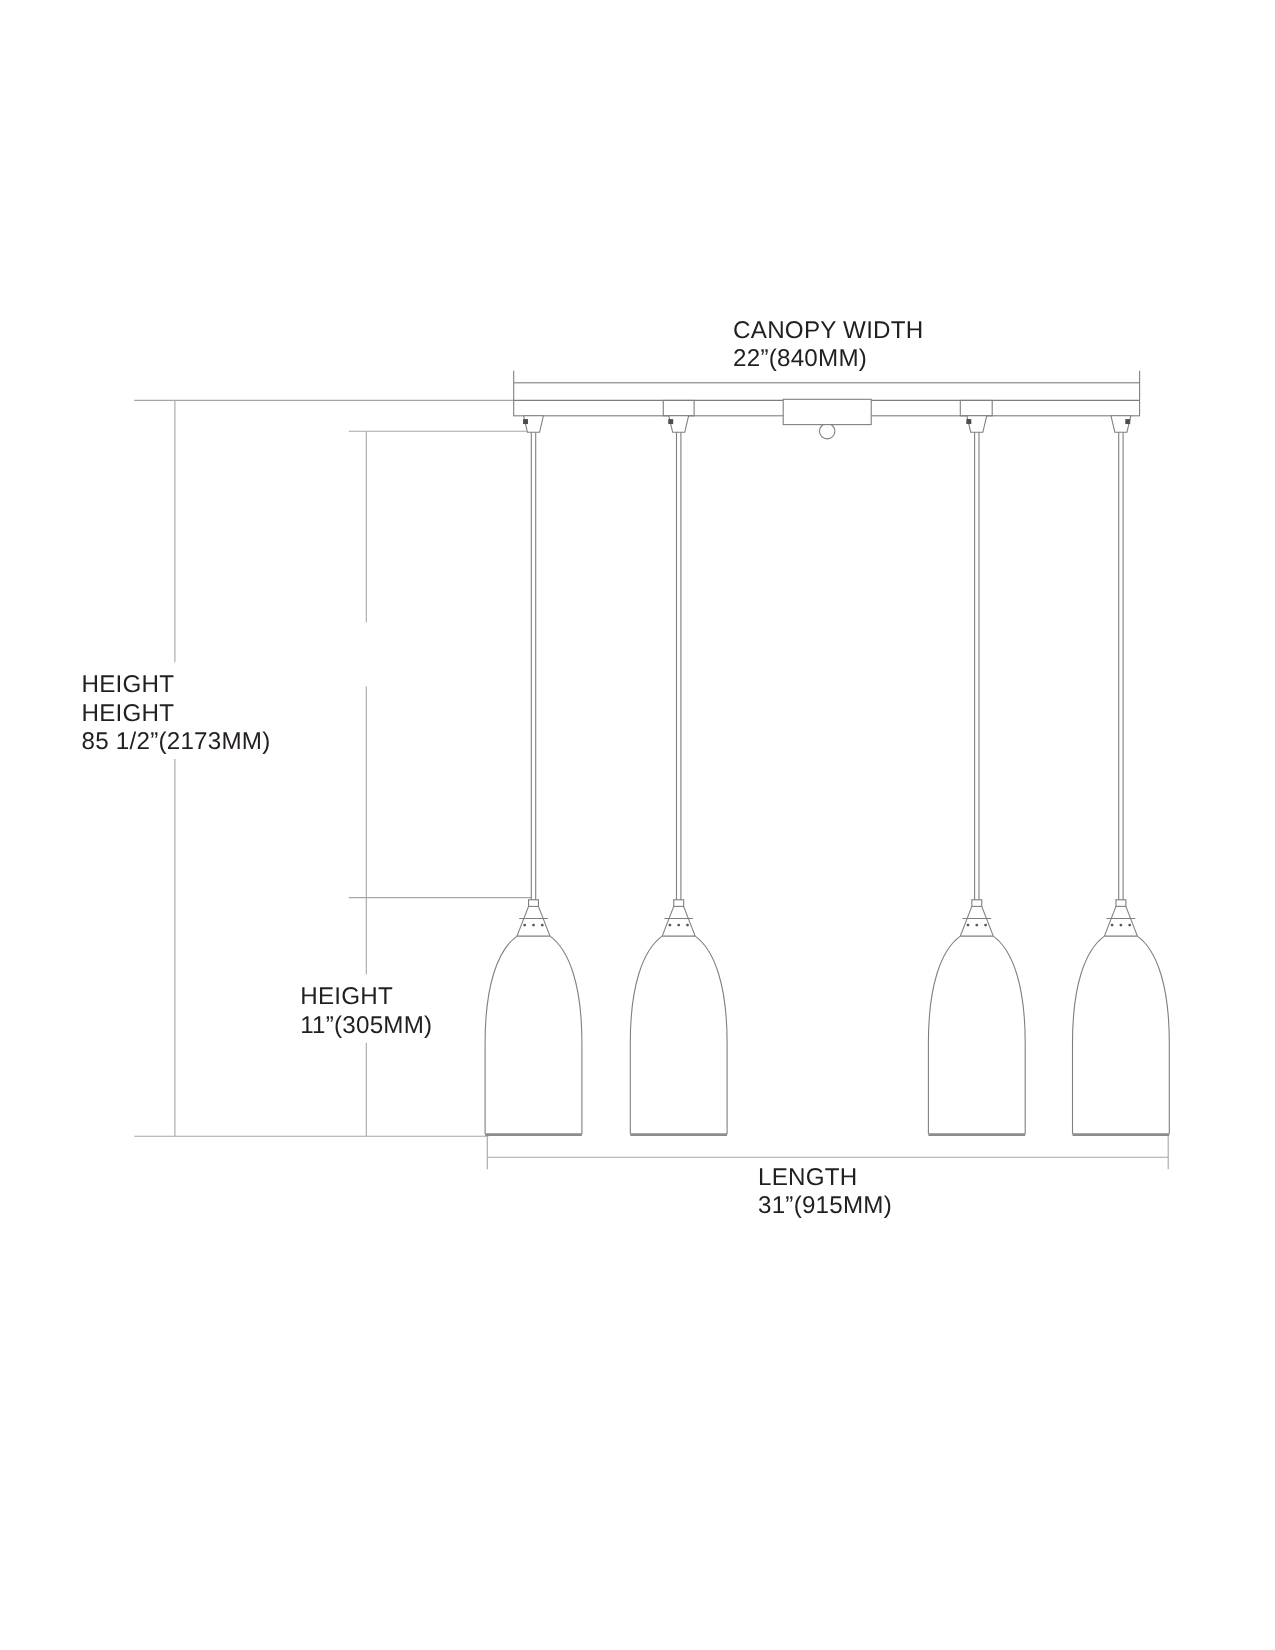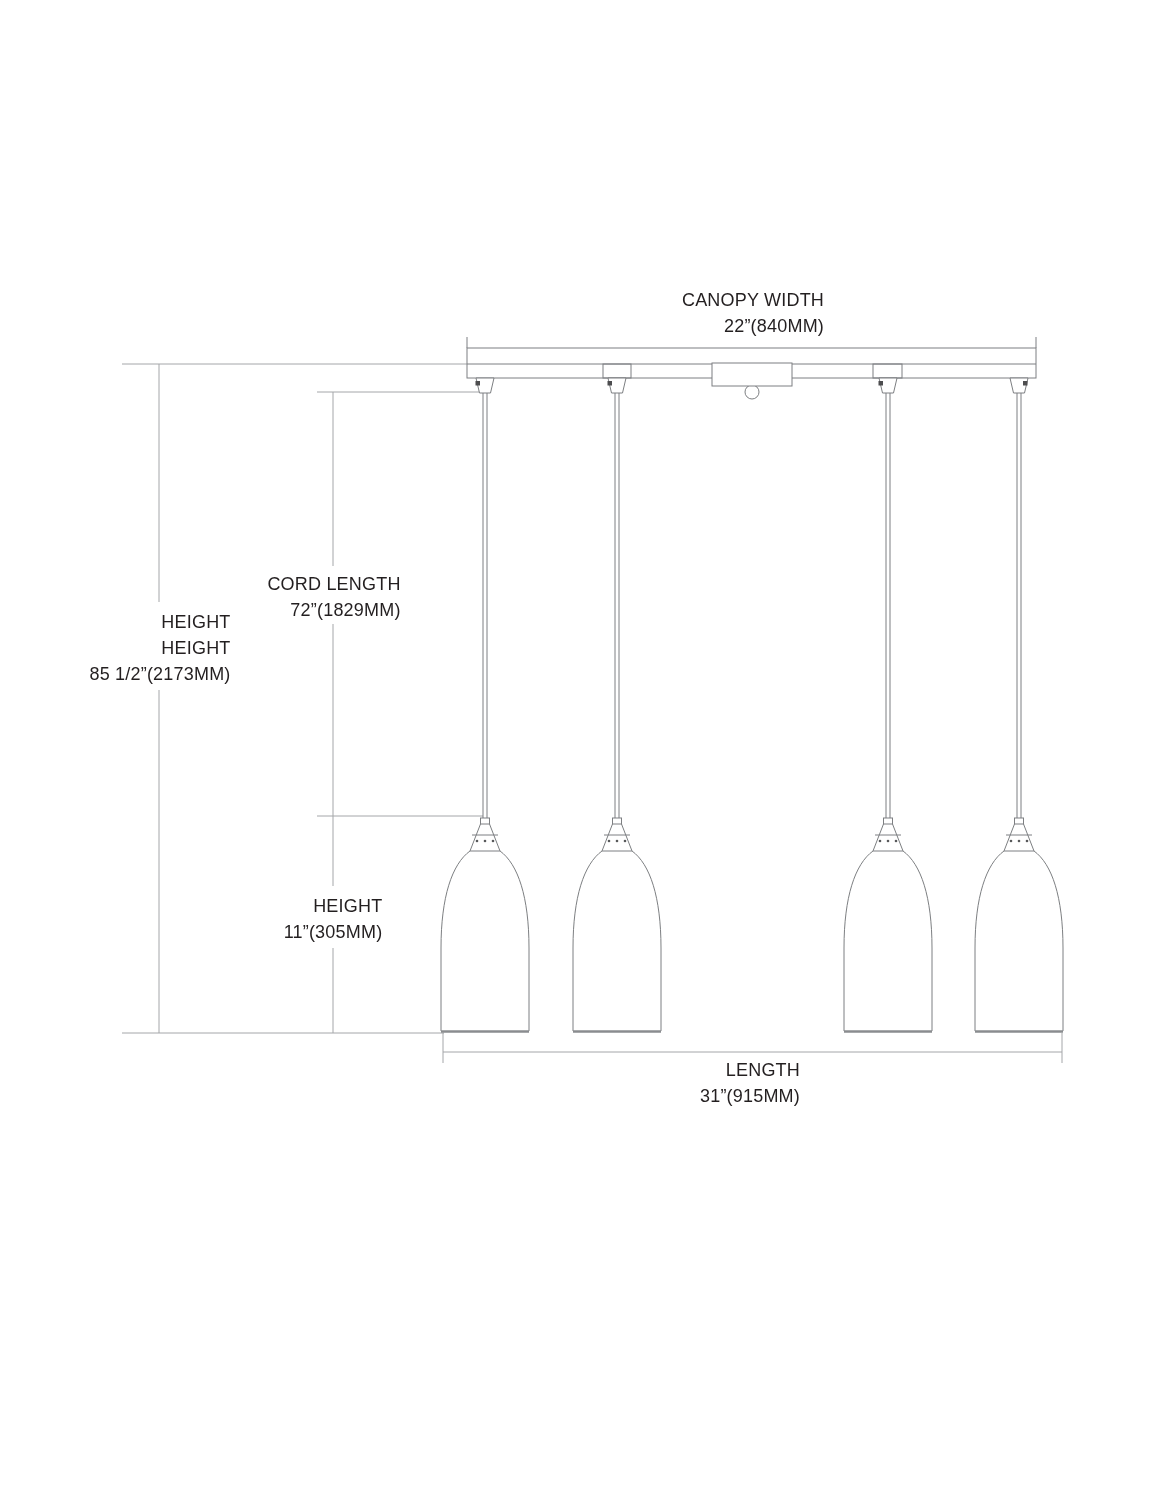--- a/index.html
+++ b/index.html
@@ -15,22 +15,22 @@
   .ln{stroke:#7d7f82;stroke-width:1;fill:none;}
   .lnf{stroke:#7d7f82;stroke-width:1;fill:#ffffff;}
   .dim{stroke:#a4a6a9;stroke-width:1;fill:none;}
   .thick{stroke:#8a8c8f;stroke-width:2.4;fill:none;}
   .dot{fill:#58595b;stroke:none;}
   .sq{fill:#4d4d4f;stroke:none;}
   
   .label{
     position:absolute;
     transform:translateX(-50%);
-    text-align:right;
-    font-size:18px;
+    text-align:left;
+    font-size:22px;
     line-height:26px;
     color:#231f20;
     white-space:nowrap;
     letter-spacing:0.2px;
   }
 </style>
 </head>
 <body>
 
 <div class="canvas">
@@ -104,24 +104,20 @@
     <rect x="607.5" y="381" width="4.5" height="4.5" class="sq"></rect>
     <rect x="878.5" y="381" width="4.5" height="4.5" class="sq"></rect>
     <rect x="1023" y="381" width="4.5" height="4.5" class="sq"></rect>
   </svg>
 
   <div class="label" style="left:753px;top:287px">
     <div>CANOPY WIDTH</div>
     <div>22”(840MM)</div>
   </div>
 
-  <div class="label" style="left:334px;top:571px">
-    <div>CORD LENGTH</div>
-    <div>72”(1829MM)</div>
-  </div>
 
   <div class="label" style="left:160px;top:609px">
     <div>HEIGHT</div>
     <div>HEIGHT</div>
     <div>85 1/2”(2173MM)</div>
   </div>
 
   <div class="label" style="left:333px;top:893px">
     <div>HEIGHT</div>
     <div>11”(305MM)</div>

